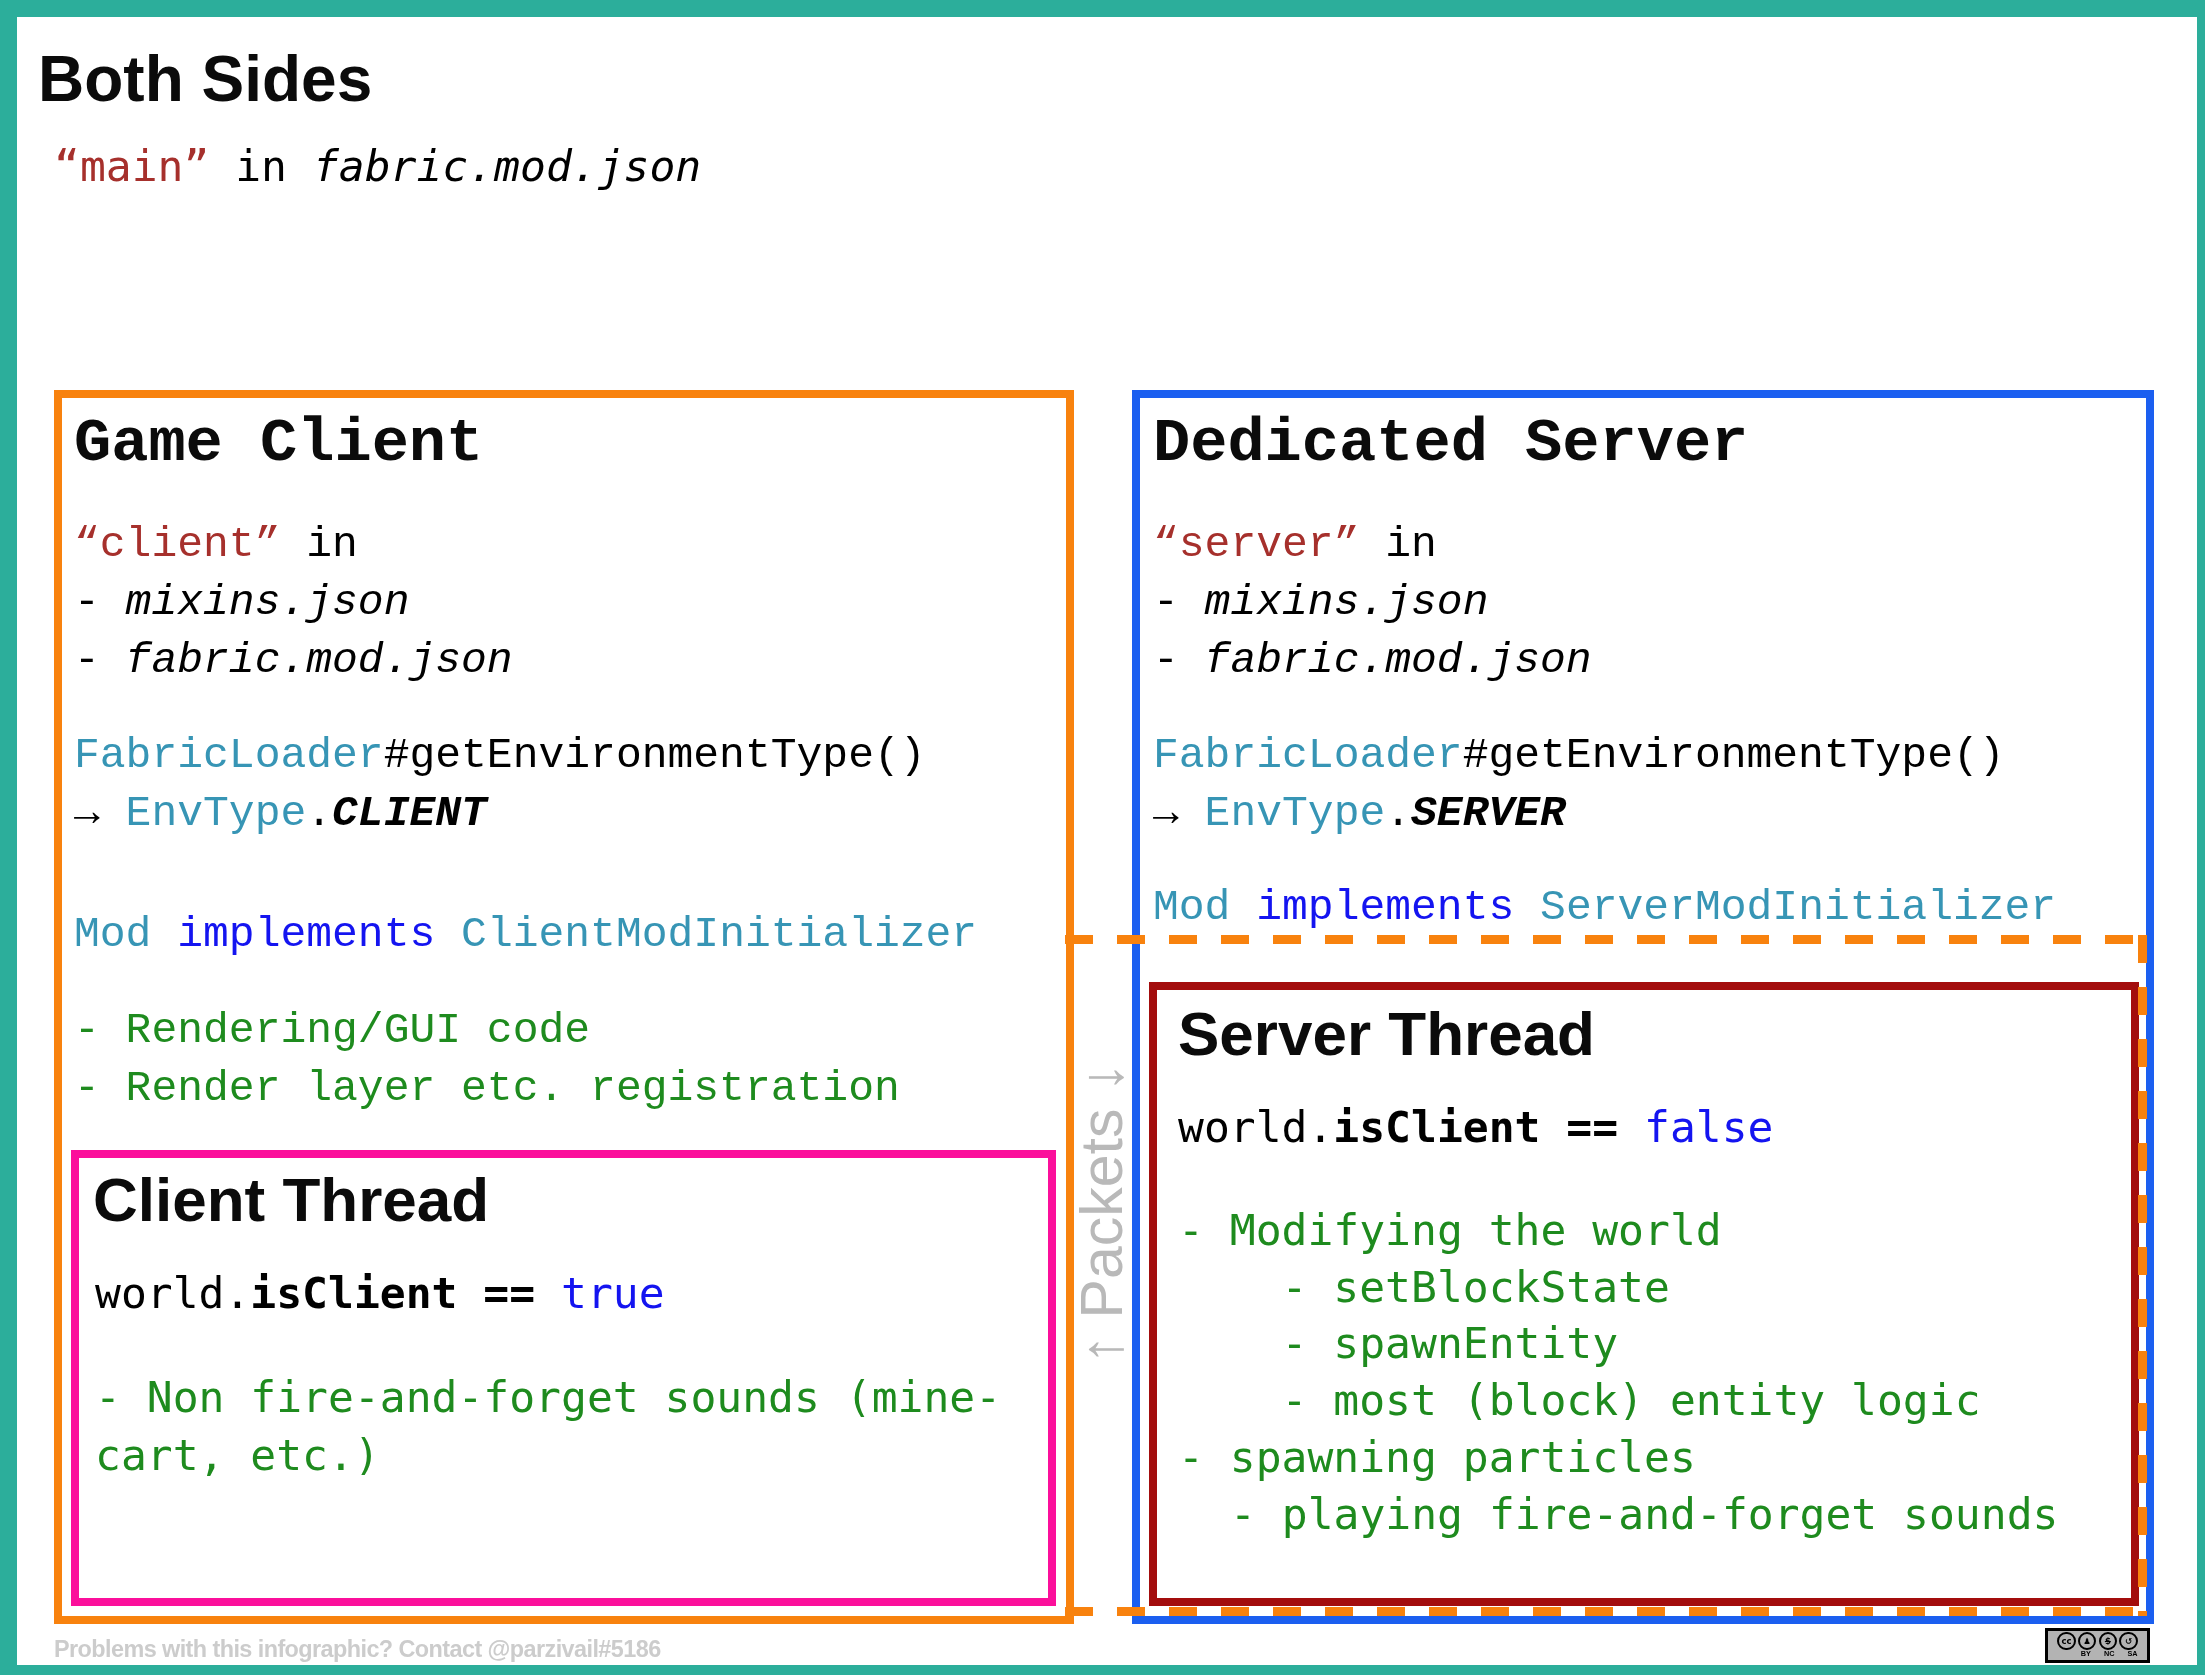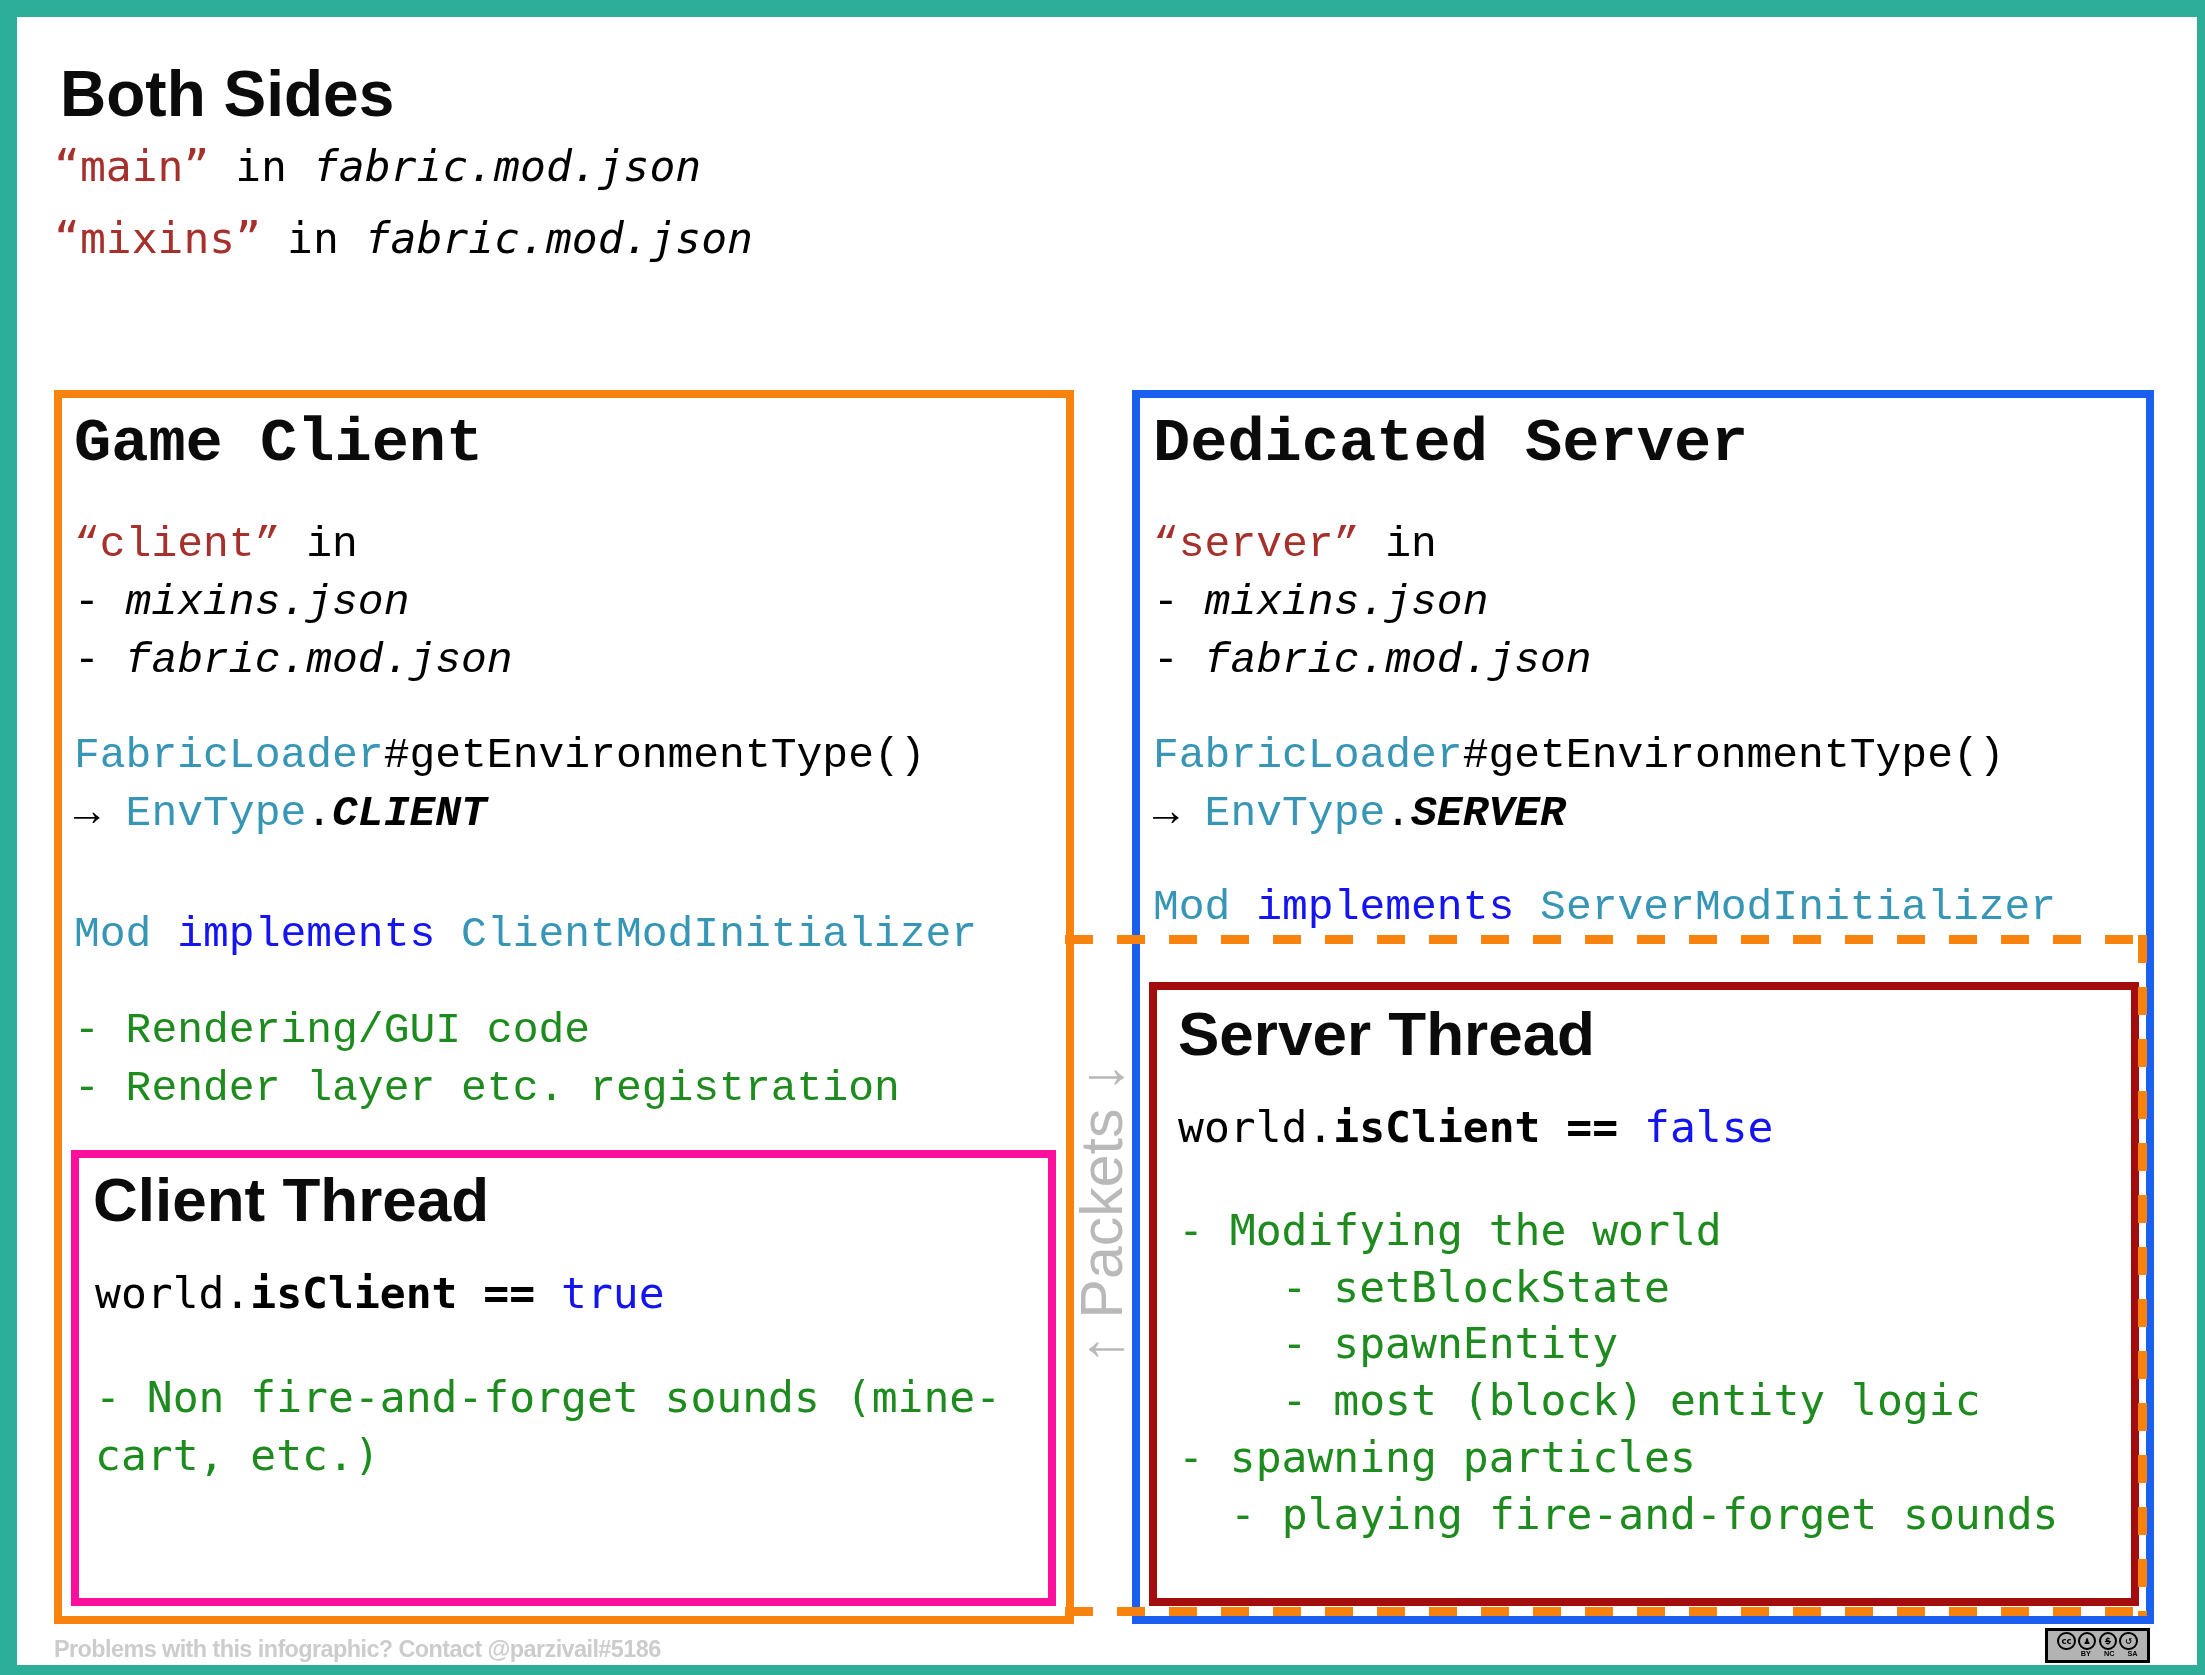--- a/index.html
+++ b/index.html
@@ -50,23 +50,22 @@
   .cc-labels{display:flex;gap:2.4px;margin-top:0;}
   .cc-label{width:21px;text-align:center;font:700 7.3px/1 "Liberation Sans",sans-serif;color:#000;}
   .z1{z-index:1;} .z2{z-index:2;font-family:Liberation Mono, monospace;} .z3{z-index:3;} .z4{z-index:4;}
 </style>
 </head>
 <body>
 
 <div id="canvas">
   <div class="paper"></div>
 
-  <div class="abs h1" style="left:60px;top:43px;margin-top:15px;">Both Sides</div>
+  <div class="abs h1" style="left:38px;top:43px;">Both Sides</div>
   <div class="abs code" style="left:54px;top:137px;"><span class="s-str">“main”</span><span class="s-plain"> in </span><span class="s-it">fabric.mod.json</span></div>
-  <div class="abs code" style="left:54px;top:209px;"><span class="s-str">“mixins”</span><span class="s-plain"> in </span><span class="s-it">fabric.mod.json</span></div>
 
   <div class="box box-orange z1" style="left:54px;top:390px;width:1020px;height:1234px;"></div>
   <div class="abs h2 z2" style="left:74px;top:408px;">Game Client</div>
   <div class="abs code z2" style="left:74px;top:516px;"><span class="s-str">“client”</span><span class="s-plain"> in</span></div>
   <div class="abs code z2" style="left:74px;top:574px;"><span class="s-plain">- </span><span class="s-it">mixins.json</span></div>
   <div class="abs code z2" style="left:74px;top:632px;"><span class="s-plain">- </span><span class="s-it">fabric.mod.json</span></div>
   <div class="abs code z2" style="left:74px;top:727px;"><span class="s-type">FabricLoader</span><span class="s-plain">#getEnvironmentType()</span></div>
   <div class="abs code z2" style="left:74px;top:785px;"><span class="s-plain">→ </span><span class="s-type">EnvType</span><span class="s-plain">.</span><span class="s-boldit">CLIENT</span></div>
   <div class="abs code z2" style="left:74px;top:883px;margin-top:23px;"><span class="s-type">Mod</span><span class="s-plain"> </span><span class="s-kw">implements</span><span class="s-plain"> </span><span class="s-type">ClientModInitializer</span></div>
   <div class="abs code z2" style="left:74px;top:1002px;"><span class="s-green">- Rendering/GUI code</span></div>

